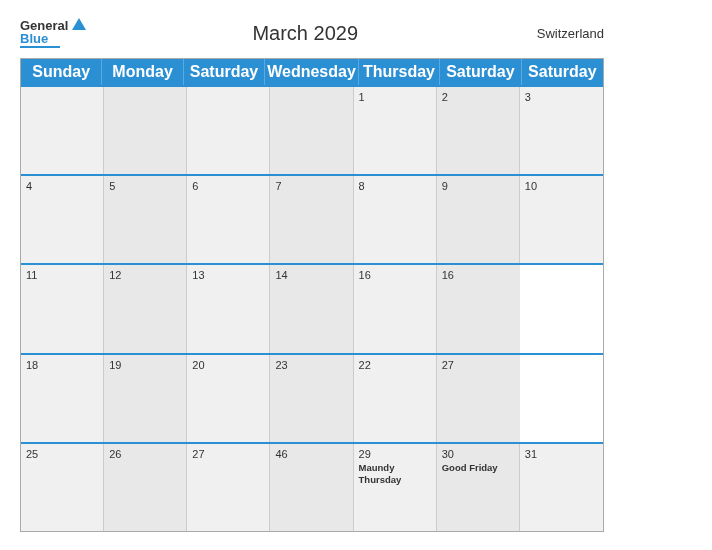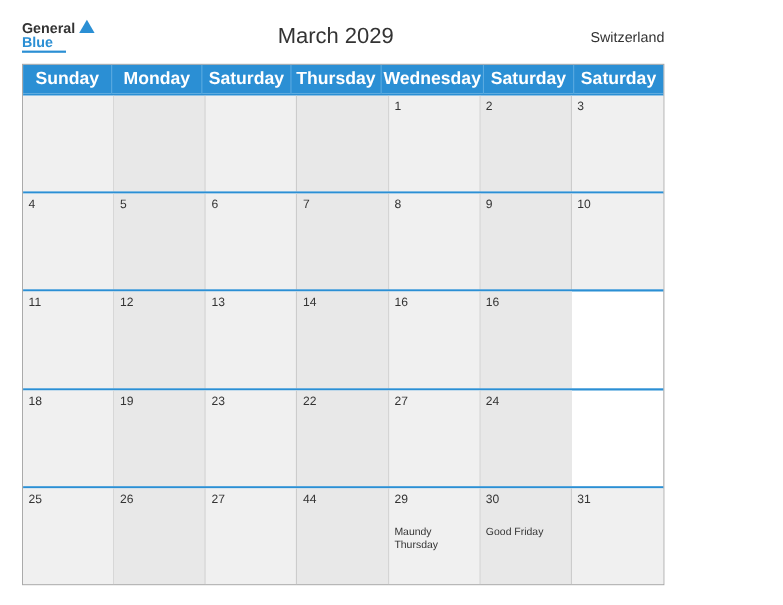--- a/index.html
+++ b/index.html
@@ -115,22 +115,23 @@
       background: #f5f5f5;
     }
     .day-number {
       font-size: 11px;
       color: #333;
       font-weight: normal;
     }
     .day-event {
       font-size: 9.5px;
       color: #333;
-      margin-top: 18px;
+      margin-top: 2px;
       line-height: 1.3;
+      font-weight: bold;
     }
     
     .cal-week .cal-cell:nth-child(1) { background: #f0f0f0; }
     .cal-week .cal-cell:nth-child(2) { background: #e8e8e8; }
     .cal-week .cal-cell:nth-child(3) { background: #f0f0f0; }
     .cal-week .cal-cell:nth-child(4) { background: #e8e8e8; }
     .cal-week .cal-cell:nth-child(5) { background: #f0f0f0; }
     .cal-week .cal-cell:nth-child(6) { background: #e8e8e8; }
     .cal-week .cal-cell:nth-child(7) { background: #f0f0f0; }
   </style>
@@ -151,22 +152,22 @@
     </div>
     <h1 class="title">March 2029</h1>
     <div class="country">Switzerland</div>
   </div>
 
   <div class="calendar">
     <div class="cal-header-row">
       <div class="cal-header-cell">Sunday</div>
       <div class="cal-header-cell">Monday</div>
       <div class="cal-header-cell">Saturday</div>
+      <div class="cal-header-cell">Wednesday</div>
       <div class="cal-header-cell">Thursday</div>
-      <div class="cal-header-cell">Wednesday</div>
       <div class="cal-header-cell">Saturday</div>
       <div class="cal-header-cell">Saturday</div>
     </div>
     <div class="cal-body">
 
       <div class="cal-week">
         <div class="cal-cell empty"></div>
         <div class="cal-cell empty"></div>
         <div class="cal-cell empty"></div>
         <div class="cal-cell empty"></div>
@@ -227,45 +228,45 @@
       </div>
 
       <div class="cal-week">
         <div class="cal-cell">
           <span class="day-number">18</span>
         </div>
         <div class="cal-cell">
           <span class="day-number">19</span>
         </div>
         <div class="cal-cell">
+          <span class="day-number">20</span>
+        </div>
+        <div class="cal-cell">
           <span class="day-number">23</span>
         </div>
         <div class="cal-cell">
           <span class="day-number">22</span>
         </div>
         <div class="cal-cell">
           <span class="day-number">27</span>
         </div>
-        <div class="cal-cell">
-          <span class="day-number">24</span>
-        </div>
       </div>
 
       <div class="cal-week">
         <div class="cal-cell">
           <span class="day-number">25</span>
         </div>
         <div class="cal-cell">
           <span class="day-number">26</span>
         </div>
         <div class="cal-cell">
           <span class="day-number">27</span>
         </div>
         <div class="cal-cell">
-          <span class="day-number">44</span>
+          <span class="day-number">46</span>
         </div>
         <div class="cal-cell">
           <span class="day-number">29</span>
           <span class="day-event">Maundy Thursday</span>
         </div>
         <div class="cal-cell">
           <span class="day-number">30</span>
           <span class="day-event">Good Friday</span>
         </div>
         <div class="cal-cell">

